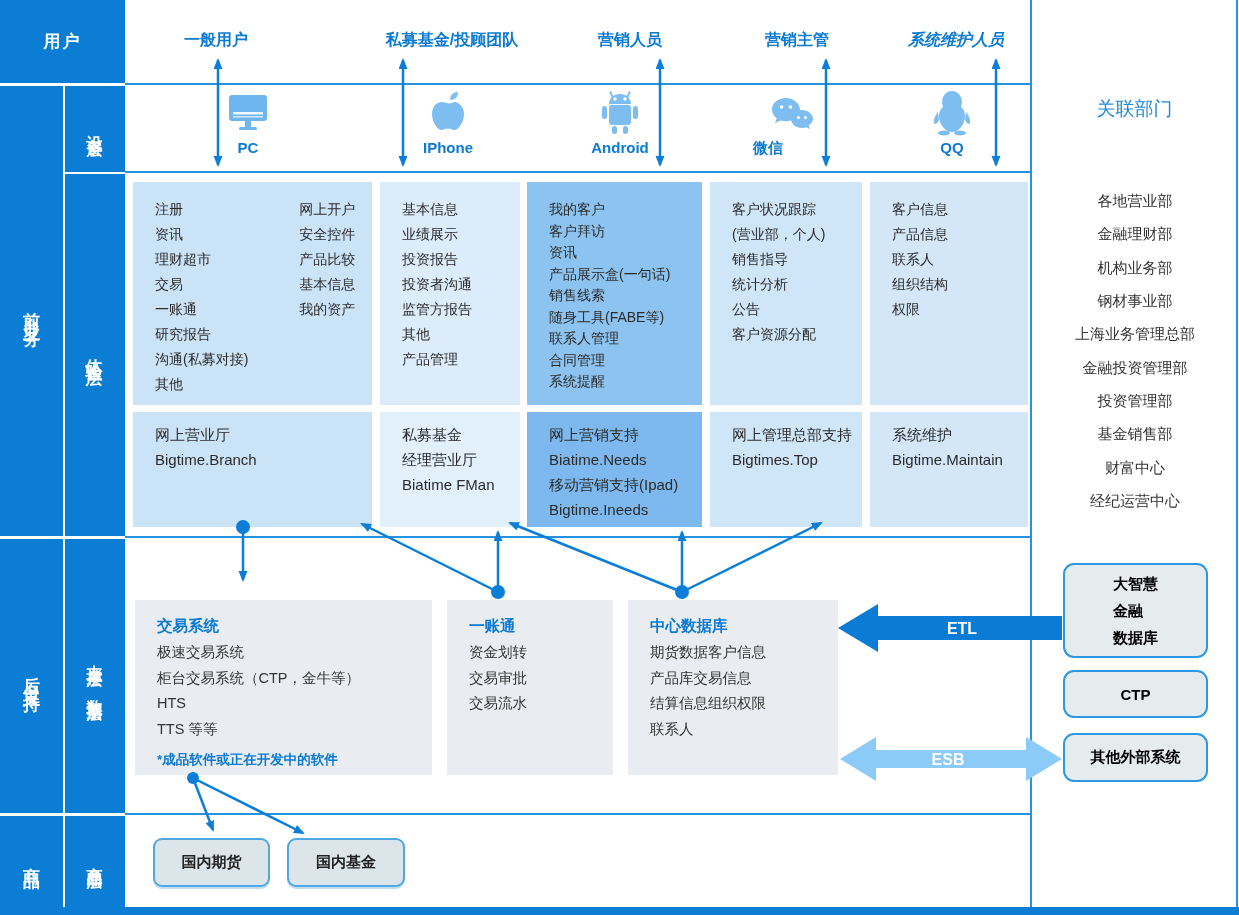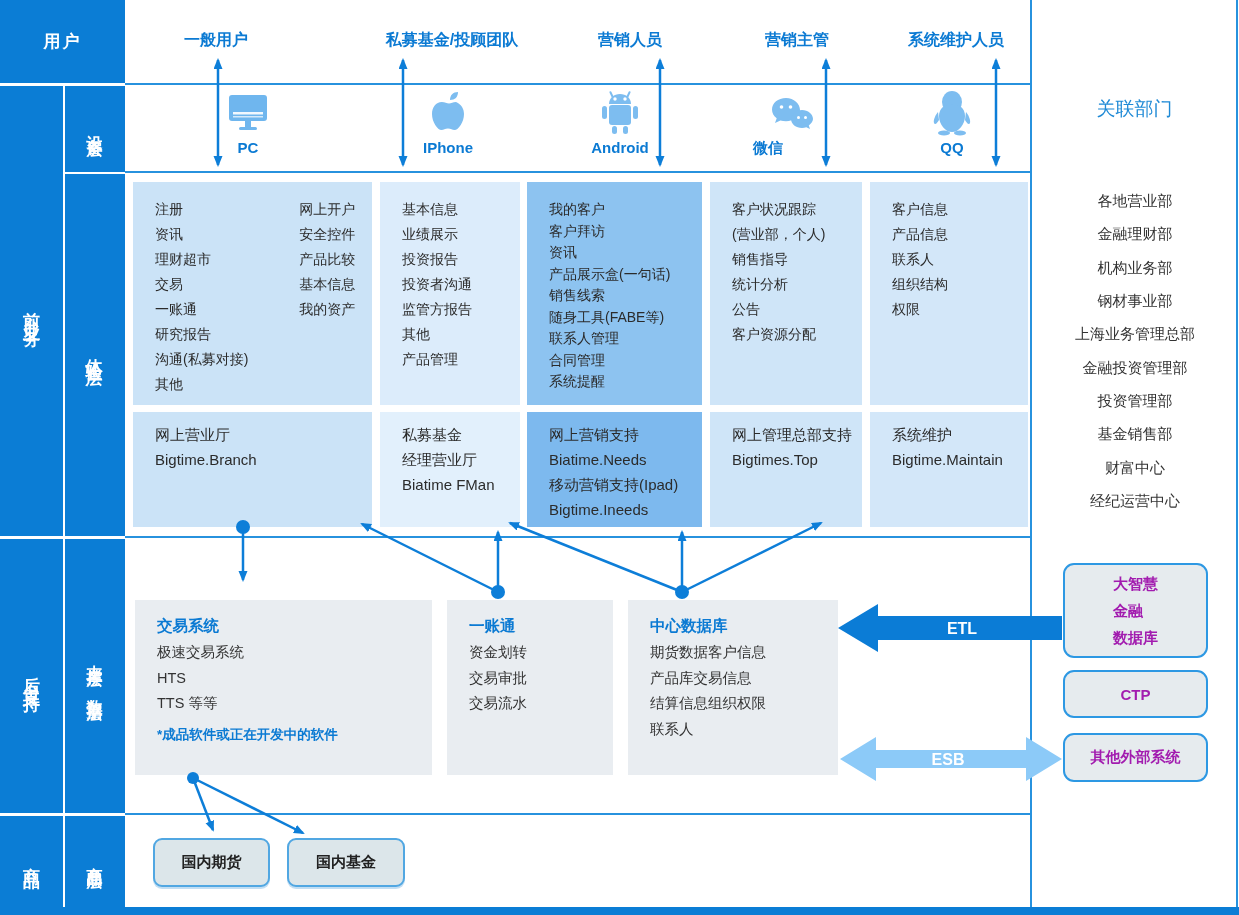--- a/index.html
+++ b/index.html
@@ -42,21 +42,21 @@
        box-sizing:border-box;padding:12px 0 0 22px;font-size:14.5px;}
   .sup .ttl{color:var(--textblue);font-weight:bold;font-size:15.5px;line-height:28px;}
   .sup .li{line-height:25.5px;}
   .trading{left:135px;width:297px;}
   .account{left:447px;width:166px;}
   .central{left:628px;width:210px;}
   .note{color:var(--textblue);font-size:13.5px;font-weight:bold;margin-top:9px;white-space:nowrap;}
   
   .ext{position:absolute;left:1063px;width:145px;background:#e6ebee;border:2px solid #2d98e3;
        border-radius:11px;box-sizing:border-box;display:flex;flex-direction:column;
-       align-items:center;justify-content:center;font-weight:bold;font-size:15px;color:#a21caf;}
+       align-items:center;justify-content:center;font-weight:bold;font-size:15px;color:#000000;}
   .ext .li{line-height:27px;}
   .dzh{top:563px;height:95px;}
   .ctp{top:670px;height:48px;}
   .oth{top:733px;height:49px;}
   
   .depts{position:absolute;left:1040px;top:192px;width:190px;height:318px;display:flex;
          flex-direction:column;justify-content:space-between;align-items:center;}
   .depts .li{font-size:15px;color:#333;line-height:18px;}
   
   .prod{position:absolute;top:838px;height:49px;background:#dce6ea;border:2px solid #51a7e2;
@@ -113,21 +113,21 @@
   <div class="bline" style="left:125px;top:536px;width:905px;height:2px;"></div>
   <div class="bline" style="left:125px;top:813px;width:905px;height:2px;"></div>
   <div class="bline" style="left:1030px;top:0;width:2px;height:907px;"></div>
   <div class="bline" style="left:1236px;top:0;width:2px;height:907px;"></div>
   <div class="botbar"></div>
 
   <div class="ulabel" style="left:216px;">一般用户</div>
   <div class="ulabel" style="left:452px;">私募基金/投顾团队</div>
   <div class="ulabel" style="left:630px;">营销人员</div>
   <div class="ulabel" style="left:797px;">营销主管</div>
-  <div class="ulabel" style="left:956px;">系统维护人员</div>
+  <div class="ulabel" style="left:956px;font-style:italic;">系统维护人员</div>
 
   <div class="related">关联部门</div>
 
   <div class="dicon" style="left:248px;">
     <svg width="46" height="42" viewBox="0 0 46 42">
       <rect x="4" y="3" width="38" height="26" rx="3" fill="#6fb6ee"></rect>
       <rect x="8" y="20" width="30" height="2.5" fill="#fff" opacity=".9"></rect>
       <rect x="8" y="24" width="30" height="1.5" fill="#fff" opacity=".7"></rect>
       <rect x="20" y="29" width="6" height="6" fill="#6fb6ee"></rect>
       <rect x="14" y="35" width="18" height="3" rx="1.5" fill="#6fb6ee"></rect>
@@ -281,20 +281,21 @@
     <div>
         <div class="li">系统维护</div>
         <div class="li">Bigtime.Maintain</div>
       </div>
   </div>
 
   <div class="sup trading">
     <div class="ttl">交易系统</div>
     <div>
         <div class="li">极速交易系统</div>
+        <div class="li">柜台交易系统（CTP，金牛等）</div>
         <div class="li">HTS</div>
         <div class="li">TTS 等等</div>
       </div>
     <div class="note">*成品软件或正在开发中的软件</div>
   </div>
   <div class="sup account">
     <div class="ttl">一账通</div>
     <div>
         <div class="li">资金划转</div>
         <div class="li">交易审批</div>

